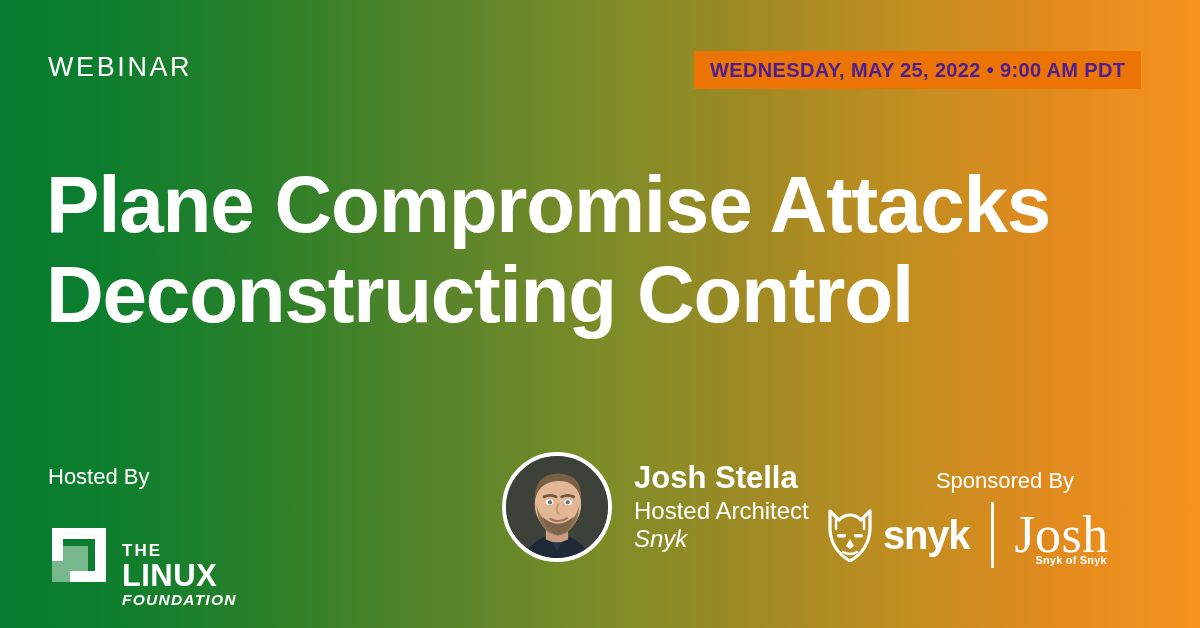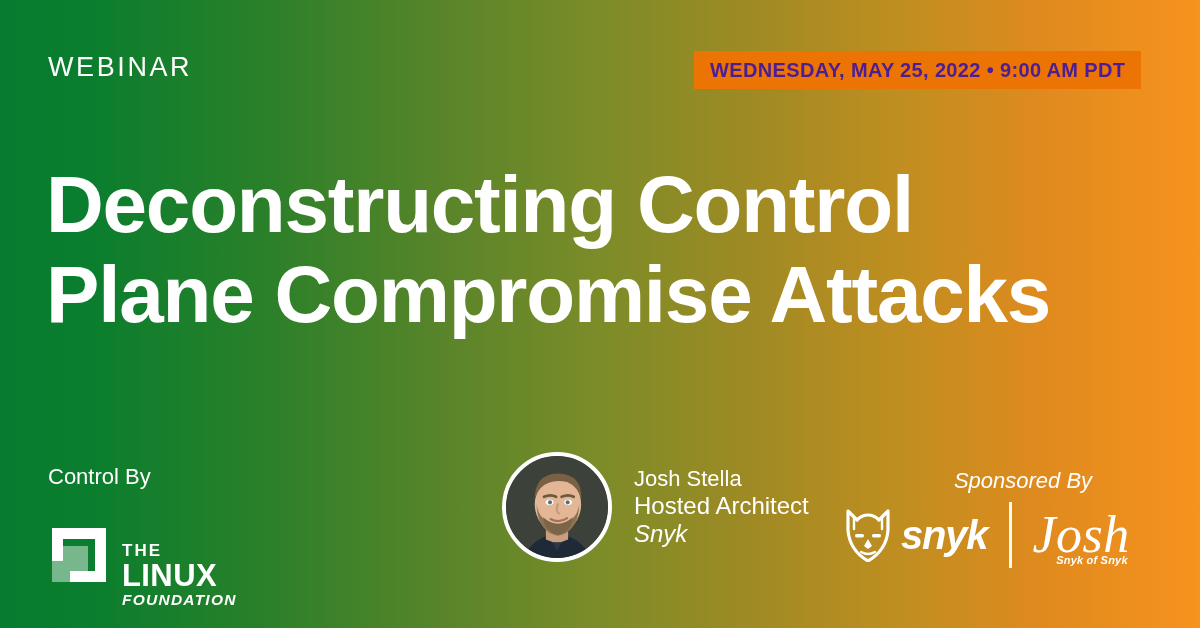--- a/index.html
+++ b/index.html
@@ -115,30 +115,29 @@
     width:110px; height:110px;
     border-radius:50%;
     border:4px solid #ffffff;
     overflow:hidden;
     flex:none;
     background:#3b4138;
   }
   .avatar svg { display:block; width:100%; height:100%; }
 
   .speaker-text { line-height:1.18; }
-  .speaker-name  { font-size:22px; font-weight:normal; color:#ffffff; }
+  .speaker-name  { font-size:31px; font-weight:bold; color:#ffffff; }
   .speaker-role  { font-size:24px; font-weight:400; color:#ffffff; }
   .speaker-org   { font-size:24px; font-style:italic; font-weight:400; color:#ffffff; }
 
   
   .sponsor {
     position:absolute;
-    left:844px; top:18px;
+    left:826px; top:18px;
     width:310px;
-    font-style:italic;
   }
   .sponsor-label {
     font-size:22px;
     font-weight:400;
     text-align:center;
     color:#ffffff;
     margin-bottom:8px;
     padding-left:48px;
   }
   .sponsor-logos { display:flex; align-items:center; gap:0; }
@@ -180,28 +179,28 @@
 </head>
 <body>
 
 <div id="banner">
 
   <div class="eyebrow">WEBINAR</div>
 
   <div class="date-badge">WEDNESDAY, MAY 25, 2022 • 9:00 AM PDT</div>
 
   <h1 class="headline">
+    <span class="line">Plane Compromise Attacks</span>
     <span class="line">Deconstructing Control</span>
-    <span class="line">Plane Compromise Attacks</span>
   </h1>
 
   <div class="bottom">
 
     <div class="hosted">
-      <div class="hosted-label">Control By</div>
+      <div class="hosted-label">Hosted By</div>
 
       <div class="lf-logo">
         <span class="lf-mark">
           <svg viewBox="0 0 62 62" xmlns="http://www.w3.org/2000/svg">
 
             <rect x="4" y="22" width="36" height="36" fill="#ffffff" opacity="0.45"></rect>
 
             <path d="M4 4 H58 V58 H22 V47 H47 V15 H4 Z" fill="#ffffff"></path>
             <rect x="4" y="4" width="11" height="33" fill="#ffffff"></rect>
           </svg>

